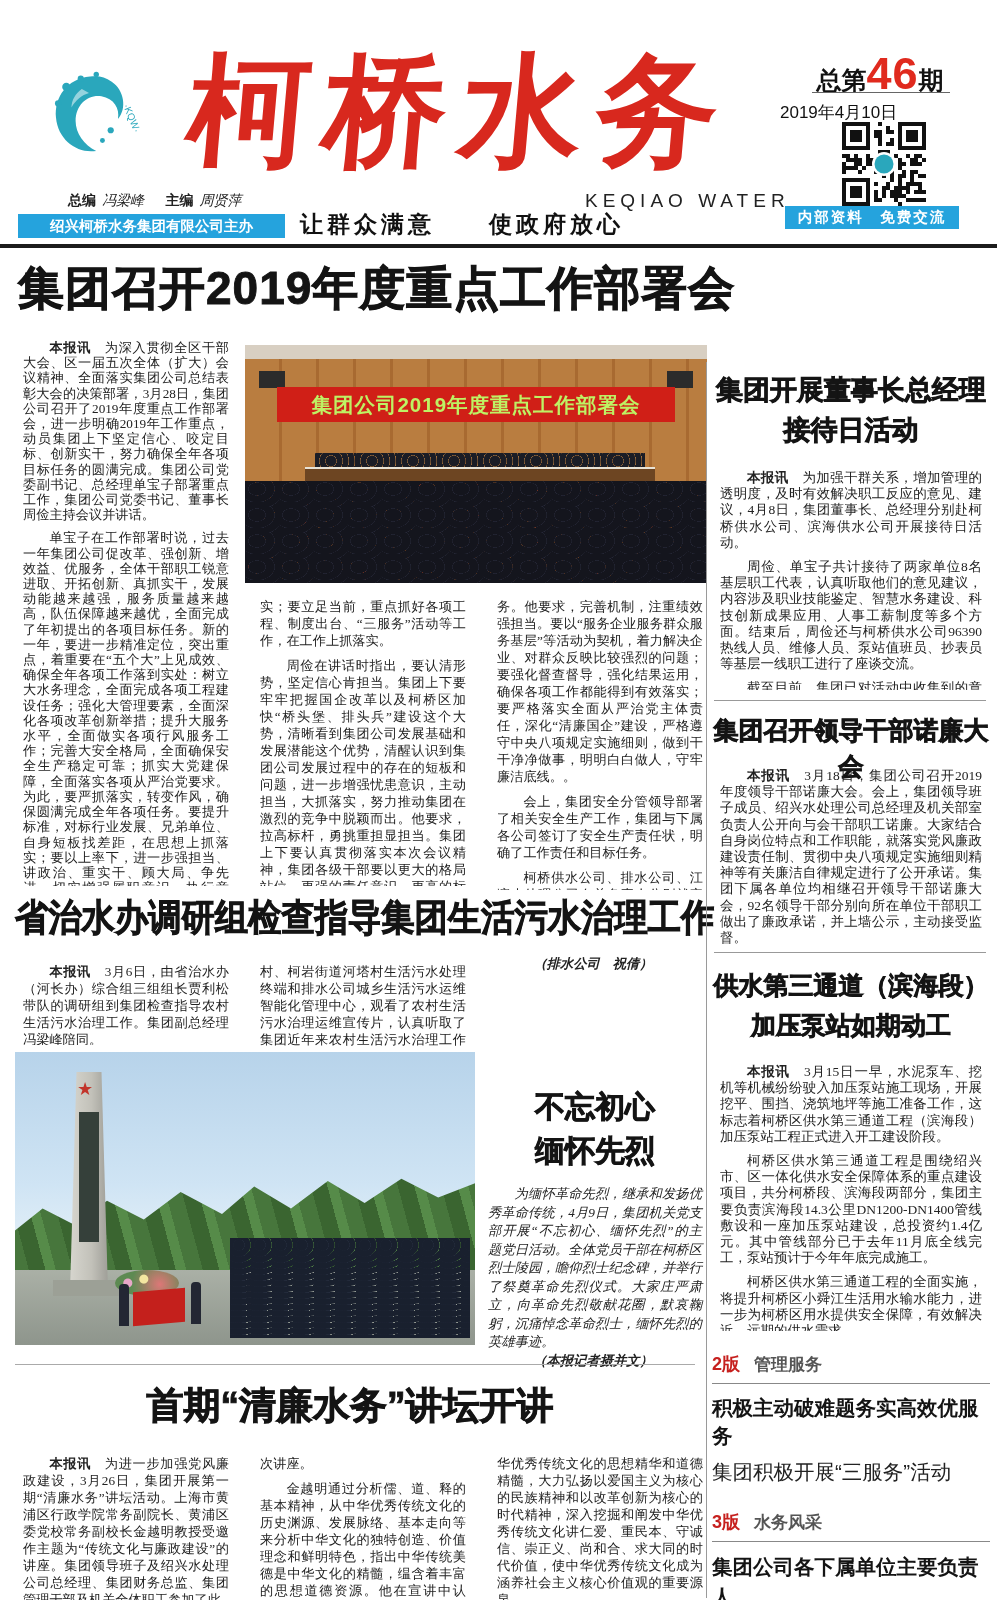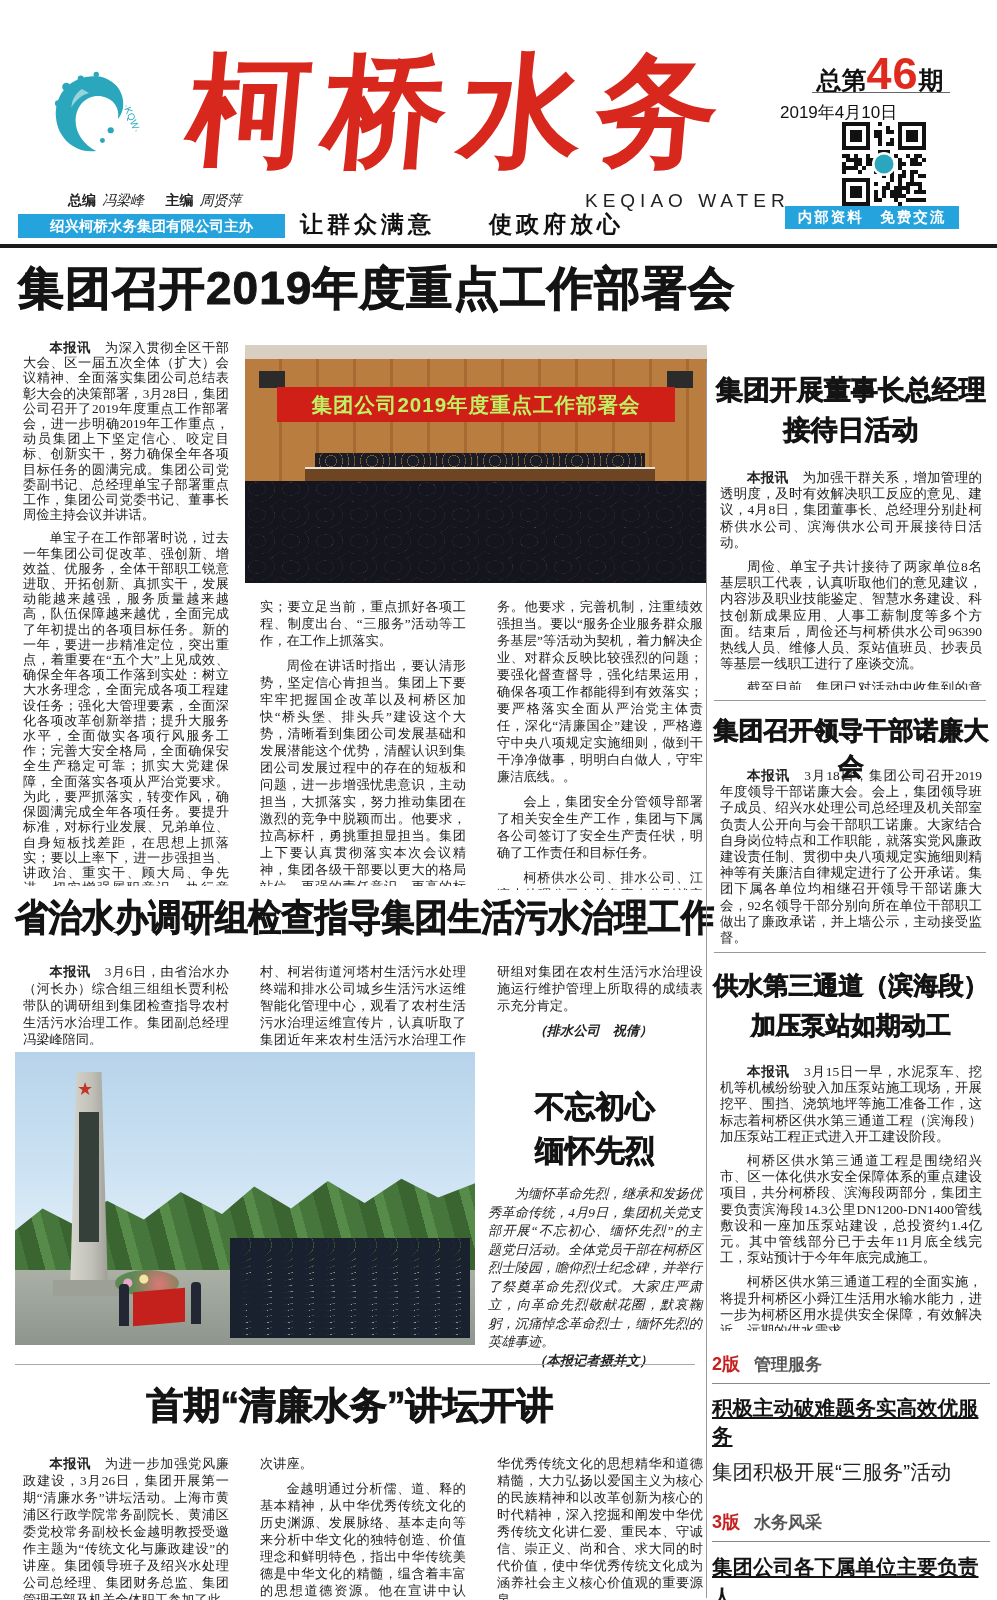--- a/index.html
+++ b/index.html
@@ -44,21 +44,21 @@
   .pullup{margin-top:-15.5px;}
   .scol{font-size:13.5px;line-height:16.2px;}
   
   .vdiv{left:706px;top:362px;width:1px;height:1236px;background:#9a9a9a;}
   .sd-title{left:710px;width:282px;text-align:center;font-family:"Liberation Sans",sans-serif;
       font-weight:900;color:#141414;-webkit-text-stroke:.8px #141414;}
   .hdiv{left:714px;width:272px;height:1px;background:#999;}
   .idx-head{font-family:"Liberation Sans",sans-serif;font-size:17px;font-weight:bold;color:#555;}
   .idx-head .pg{color:#c6201e;font-size:18px;margin-right:14px;}
   .idx-line{width:278px;height:1px;background:#888;margin-top:7px;}
-  .idx-b{font-family:"Liberation Sans",sans-serif;font-weight:900;font-size:20.5px;color:#141414;text-decoration:underline;}
+  .idx-b{font-family:"Liberation Sans",sans-serif;font-weight:900;font-size:20.5px;color:#141414;}
   .idx-r{font-family:"Liberation Sans",sans-serif;font-size:20.5px;color:#222;}
   
   .photo1{left:245px;top:345px;width:462px;height:238px;overflow:hidden;
      background:linear-gradient(180deg,#d8cfc2 0,#d8cfc2 14px,#b9803f 14px),
      repeating-linear-gradient(90deg,rgba(0,0,0,.08) 0 2px,transparent 2px 36px);}
   .p1wood{left:0;top:14px;width:462px;height:122px;
      background:repeating-linear-gradient(90deg,#b97d40 0 34px,#a86a31 34px 37px);}
   .p1spk{width:26px;height:17px;background:#2b2b2b;top:26px;}
   .p1banner{left:32px;top:30px;width:398px;height:35px;background:#d01f17;color:#bef264;
      display:flex;align-items:center;justify-content:center;font-size:20.5px;font-weight:bold;
@@ -305,21 +305,20 @@
 
   <div class="abs hl hl-mid">省治水办调研组检查指导集团生活污水治理工作</div>
   <div class="abs bcol" style="left:15px;top:955px;width:222px;height:90px;">
     <p><span class="lede">本报讯</span><span>　3月6日，由省治水办（河长办）综合组三组组长贾利松带队的调研组到集团检查指导农村生活污水治理工作。集团副总经理冯梁峰陪同。</span></p>
     <p>调研组一行实地参观了漓渚镇棠棣</p>
   </div>
   <div class="abs bcol" style="left:252px;top:955px;width:222px;height:92px;">
     <p class="cont">村、柯岩街道河塔村生活污水处理终端和排水公司城乡生活污水运维智能化管理中心，观看了农村生活污水治理运维宣传片，认真听取了集团近年来农村生活污水治理工作开展情况及下一步工作汇报。调</p>
   </div>
   <div class="abs bcol" style="left:489px;top:955px;width:222px;height:92px;">
-    <p class="cont">研组对集团在农村生活污水治理设施运行维护管理上所取得的成绩表示充分肯定。</p>
     <span class="byl">（排水公司　祝倩）</span>
   </div>
 
   <div class="abs photo2">
     <div class="abs p2trees"></div>
     <div class="abs p2ground"></div>
     <div class="abs p2mon"></div>
     <div class="abs p2panel"></div>
     <div class="abs p2star">★</div>
     <div class="abs p2base"></div>

